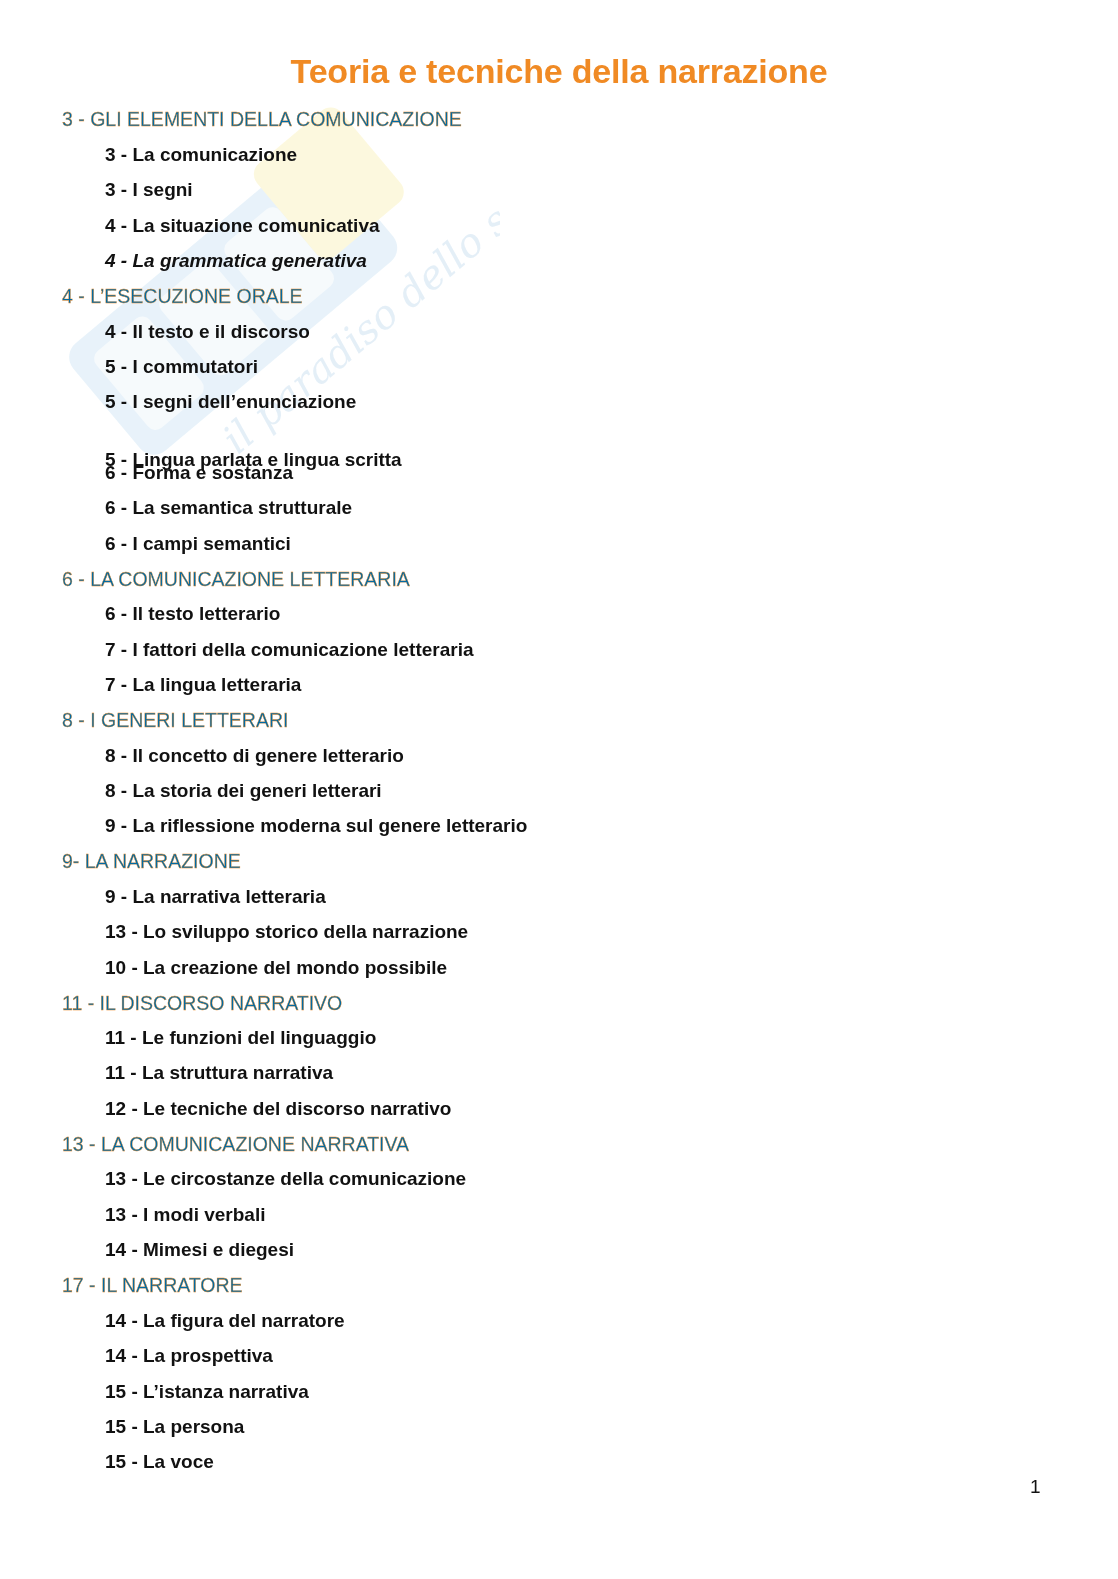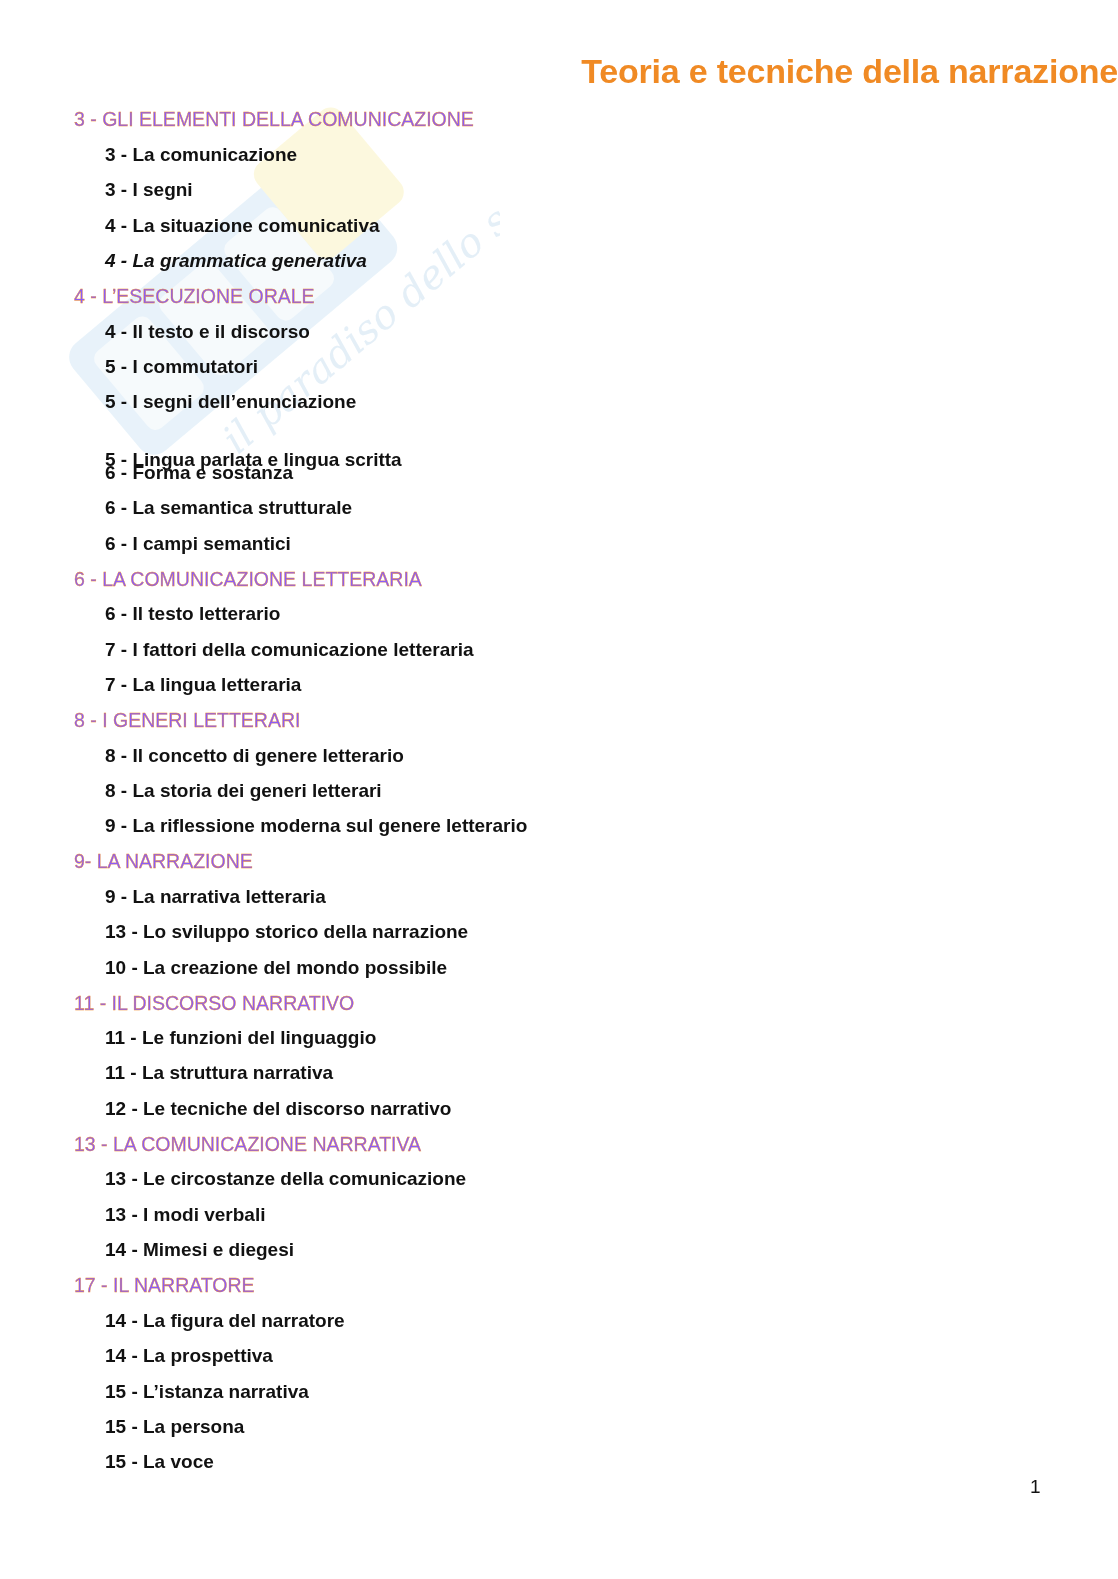--- a/index.html
+++ b/index.html
@@ -1,24 +1,24 @@
 <!DOCTYPE html>
 <html><head>
   <meta charset="utf-8">
   <style>
     html, body { margin: 0; padding: 0; background: #ffffff; }
     body { width: 1118px; height: 1579px; position: relative; overflow: hidden;
            font-family: "Liberation Sans", sans-serif; }
     .watermark { position: absolute; left: 20px; top: 40px; width: 480px; height: 480px;
                  pointer-events: none; opacity: 0.55; }
-    .title { position: absolute; left: 0; width: 1118px; top: 52px; text-align: right;
+    .title { position: absolute; left: 0; width: 1118px; top: 52px; text-align: center;
              font-size: 34px; font-weight: bold; color: #f08a24; letter-spacing: -0.2px; }
     .toc { position: absolute; left: 0; top: 0; width: 1118px; }
-    .section { position: absolute; left: 74px; font-size: 19.5px; font-weight: normal;
-               color: #8b5cf6; -webkit-text-stroke: 0.35px #f08a24; white-space: nowrap; }
+    .section { position: absolute; left: 62px; font-size: 19.5px; font-weight: normal;
+               color: #0369a1; -webkit-text-stroke: 0.35px #f08a24; white-space: nowrap; }
     .entry { position: absolute; left: 105px; font-size: 19px; font-weight: bold;
              color: #111111; white-space: nowrap; }
     .page-number { position: absolute; left: 1030px; top: 1476px; font-size: 19px; color: #111; }
   </style>
 </head>
 <body>
 
 <svg class="watermark" viewBox="0 0 480 480">
   <g transform="rotate(-40 240 240)">
     <rect x="40" y="170" width="330" height="140" rx="18" fill="#d6e9f6"></rect>

